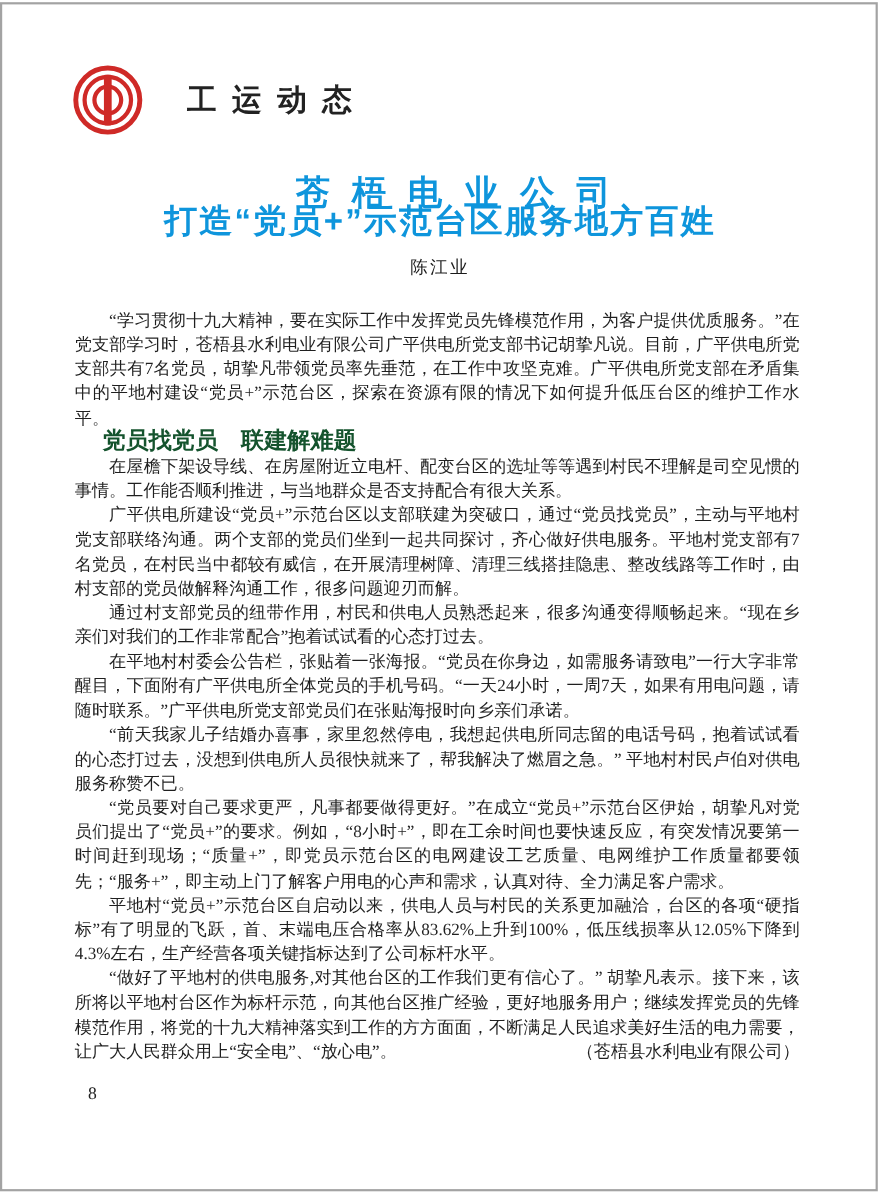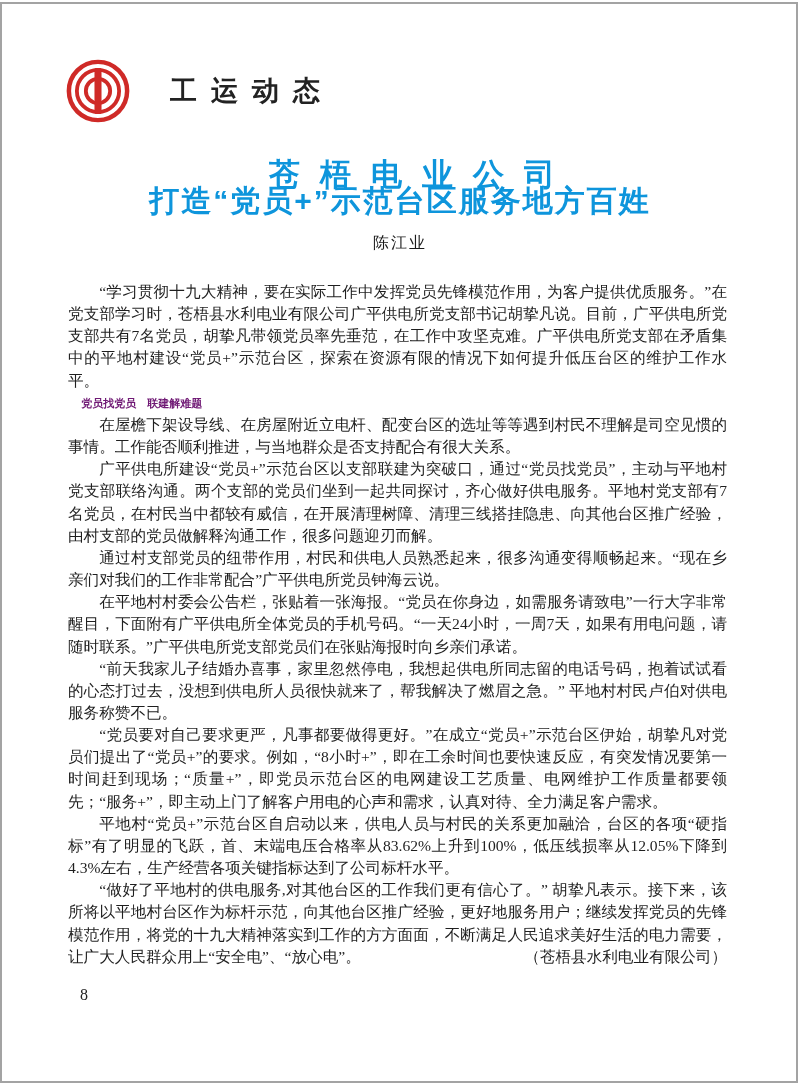--- a/index.html
+++ b/index.html
@@ -75,24 +75,24 @@
     font-size:15.6px;
     line-height:22.16px;
     text-align:justify;
     color:var(--body_text);
   }
   .blk-paragraph{margin:0;text-indent:2em;}
   .blk-heading{
     margin:0;
     padding-left:1.2em;
     font-weight:bold;
-    font-family:Liberation Sans, sans-serif;
-    font-size:11px;
+    font-family:Liberation Mono, monospace;
+    font-size:21px;
     line-height:22.16px;
-    color:#701a75;
+    color:#14532d;
   }
   .blk-attribution{
     margin:-22.16px 0 0 0;
     text-align:right;
     text-indent:0;
   }
   .page-number{
     position:absolute;
     left:80px;top:986px;
     font-size:16px;
@@ -119,22 +119,22 @@
   </header>
 
   <h1 class="title1">苍梧电业公司</h1>
   <h1 class="title2">打造“党员+”示范台区服务地方百姓</h1>
   <div class="author">陈江业</div>
 
   <div class="article">
       <p class="blk-paragraph">“学习贯彻十九大精神，要在实际工作中发挥党员先锋模范作用，为客户提供优质服务。”在党支部学习时，苍梧县水利电业有限公司广平供电所党支部书记胡挚凡说。目前，广平供电所党支部共有7名党员，胡挚凡带领党员率先垂范，在工作中攻坚克难。广平供电所党支部在矛盾集中的平地村建设“党员+”示范台区，探索在资源有限的情况下如何提升低压台区的维护工作水平。</p>
       <h3 class="blk-heading">党员找党员　联建解难题</h3>
       <p class="blk-paragraph">在屋檐下架设导线、在房屋附近立电杆、配变台区的选址等等遇到村民不理解是司空见惯的事情。工作能否顺利推进，与当地群众是否支持配合有很大关系。</p>
-      <p class="blk-paragraph">广平供电所建设“党员+”示范台区以支部联建为突破口，通过“党员找党员”，主动与平地村党支部联络沟通。两个支部的党员们坐到一起共同探讨，齐心做好供电服务。平地村党支部有7名党员，在村民当中都较有威信，在开展清理树障、清理三线搭挂隐患、向其他台区推广经验，由村支部的党员做解释沟通工作，很多问题迎刃而解。</p>
-      <p class="blk-paragraph">通过村支部党员的纽带作用，村民和供电人员熟悉起来，很多沟通变得顺畅起来。“现在乡亲们对我们的工作非常配合”广平供电所党员钟海云说。</p>
+      <p class="blk-paragraph">广平供电所建设“党员+”示范台区以支部联建为突破口，通过“党员找党员”，主动与平地村党支部联络沟通。两个支部的党员们坐到一起共同探讨，齐心做好供电服务。平地村党支部有7名党员，在村民当中都较有威信，在开展清理树障、清理三线搭挂隐患、整改线路等工作时，由村支部的党员做解释沟通工作，很多问题迎刃而解。</p>
+      <p class="blk-paragraph">通过村支部党员的纽带作用，村民和供电人员熟悉起来，很多沟通变得顺畅起来。“现在乡亲们对我们的工作非常配合”抱着试试看的心态打过去。</p>
       <p class="blk-paragraph">在平地村村委会公告栏，张贴着一张海报。“党员在你身边，如需服务请致电”一行大字非常醒目，下面附有广平供电所全体党员的手机号码。“一天24小时，一周7天，如果有用电问题，请随时联系。”广平供电所党支部党员们在张贴海报时向乡亲们承诺。</p>
       <p class="blk-paragraph">“前天我家儿子结婚办喜事，家里忽然停电，我想起供电所同志留的电话号码，抱着试试看的心态打过去，没想到供电所人员很快就来了，帮我解决了燃眉之急。” 平地村村民卢伯对供电服务称赞不已。</p>
       <p class="blk-paragraph">“党员要对自己要求更严，凡事都要做得更好。”在成立“党员+”示范台区伊始，胡挚凡对党员们提出了“党员+”的要求。例如，“8小时+”，即在工余时间也要快速反应，有突发情况要第一时间赶到现场；“质量+”，即党员示范台区的电网建设工艺质量、电网维护工作质量都要领先；“服务+”，即主动上门了解客户用电的心声和需求，认真对待、全力满足客户需求。</p>
       <p class="blk-paragraph">平地村“党员+”示范台区自启动以来，供电人员与村民的关系更加融洽，台区的各项“硬指标”有了明显的飞跃，首、末端电压合格率从83.62%上升到100%，低压线损率从12.05%下降到4.3%左右，生产经营各项关键指标达到了公司标杆水平。</p>
       <p class="blk-paragraph">“做好了平地村的供电服务,对其他台区的工作我们更有信心了。” 胡挚凡表示。接下来，该所将以平地村台区作为标杆示范，向其他台区推广经验，更好地服务用户；继续发挥党员的先锋模范作用，将党的十九大精神落实到工作的方方面面，不断满足人民追求美好生活的电力需要，让广大人民群众用上“安全电”、“放心电”。</p>
       <p class="blk-attribution">（苍梧县水利电业有限公司）</p>
     </div>
 
   <div class="page-number">8</div>
 </div>

